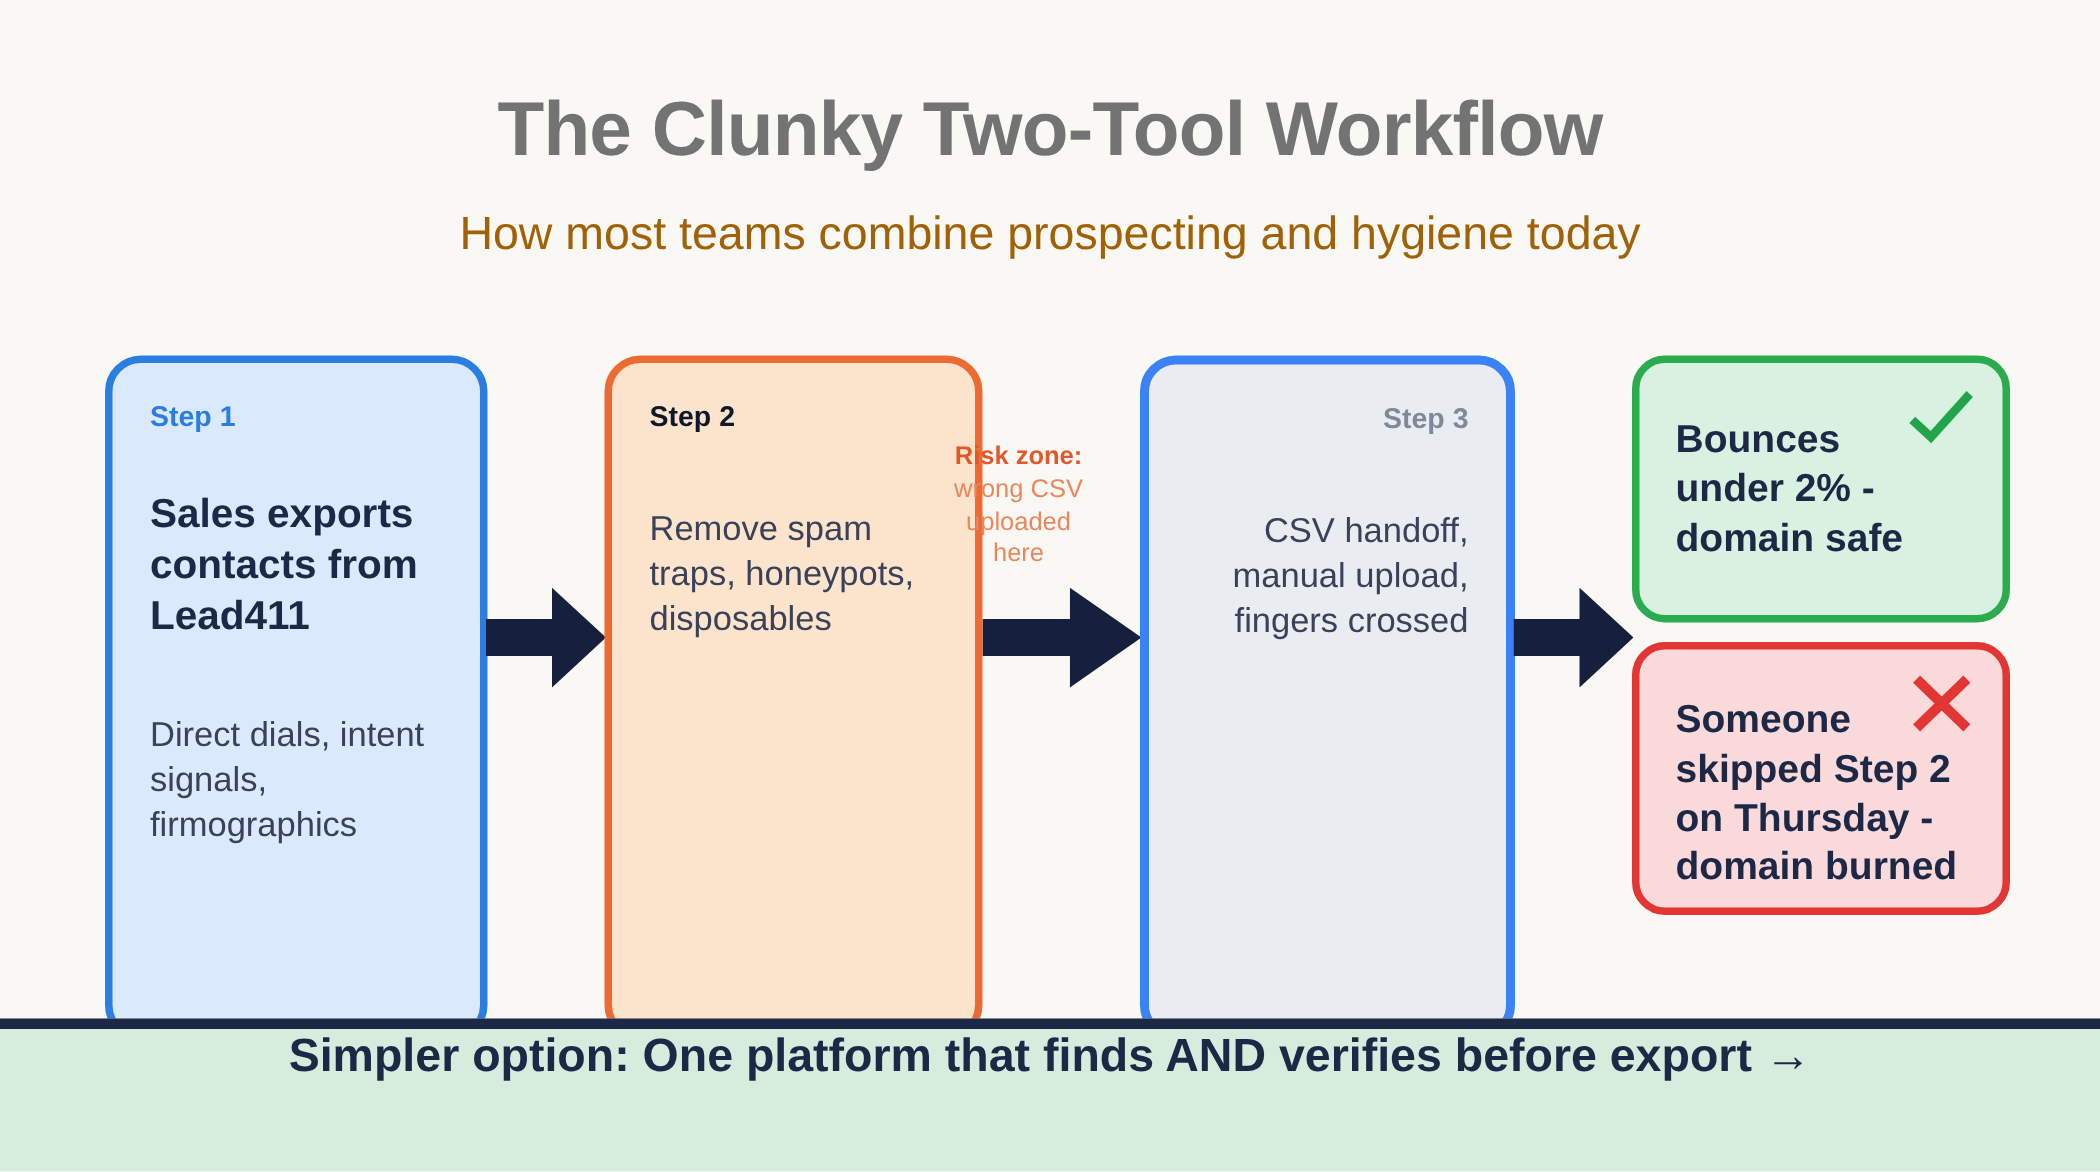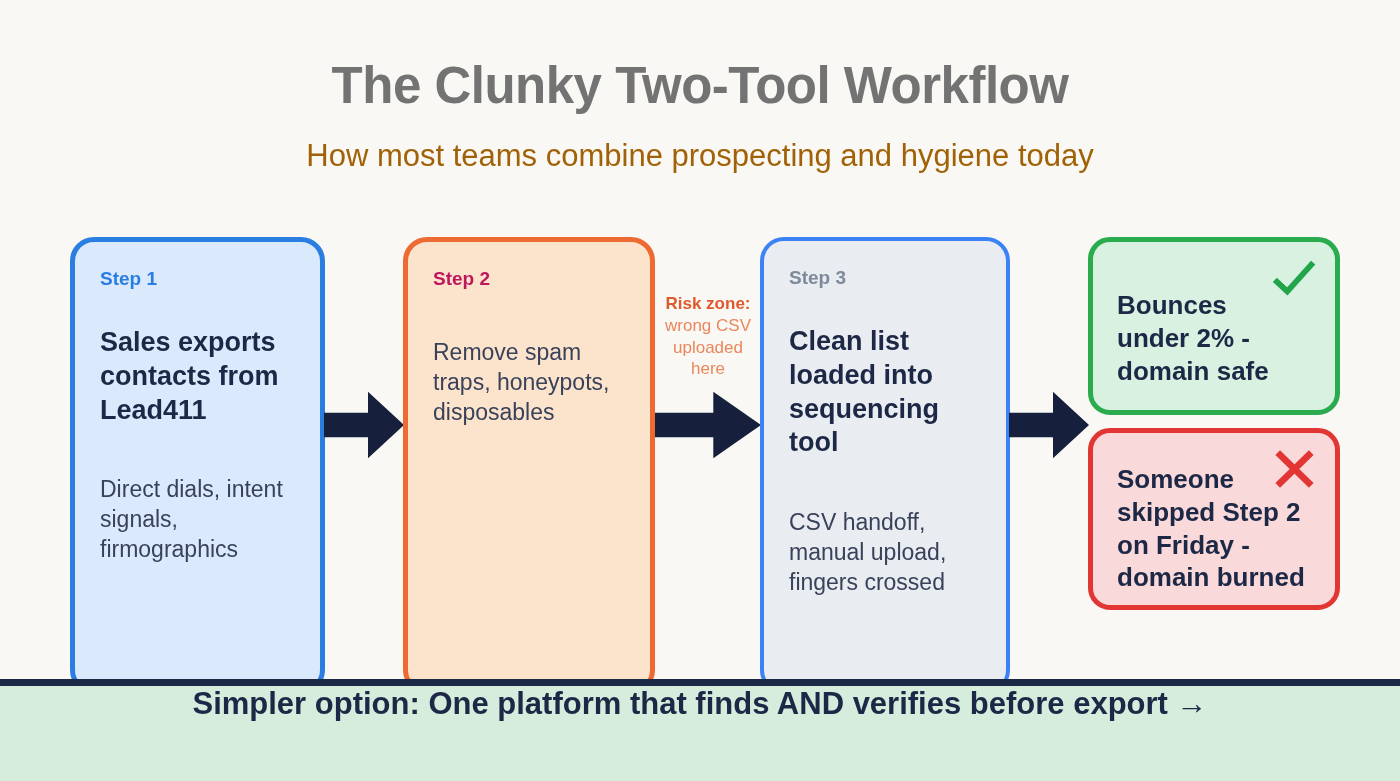--- a/index.html
+++ b/index.html
@@ -39,27 +39,27 @@
   }
   .card {
     position: absolute;
     box-sizing: border-box;
     border-radius: 24px;
     padding: 26px 25px;
   }
   .step-card { top: 237px; height: 457px; }
   .step-1 { left: 70px;  width: 255px; border: 5px solid #2a7de1; background: #daeafc; }
   .step-2 { left: 403px; width: 252px; border: 5px solid #ee6a33; background: #fce4cc; }
-  .step-3 { left: 760px; width: 250px; border: 4px solid #3b82f6; background: #e9ecf1; }
+  .step-3 { left: 760px; width: 250px; border: 6px solid #3b82f6; background: #e9ecf1; text-align: right; }
   .step-label {
     font-size: 19px;
     font-weight: 700;
   }
   .step-1 .step-label { color: #2a7de1; }
-  .step-2 .step-label { color: #be185d; }
+  .step-2 .step-label { color: #0f172a; }
   .step-3 .step-label { color: #7e8a99; }
   .step-heading {
     margin-top: 36px;
     font-size: 27px;
     font-weight: 700;
     line-height: 1.25;
     color: #1c2845;
   }
   .step-detail {
     margin-top: 48px;
@@ -74,42 +74,42 @@
     border-radius: 22px;
     padding: 24px 24px;
   }
   .outcome-good { top: 237px; height: 178px; border: 5px solid #2aab4e; background: #d8f1e0; }
   .outcome-bad  { top: 428px; height: 182px; border: 5px solid #e23634; background: #f9d9da; }
   .outcome-heading {
     font-size: 26px;
     font-weight: 700;
     line-height: 1.26;
     color: #1c2845;
-    margin-top: 23px;
+    margin-top: 10px;
     max-width: 175px;
   }
   .outcome-bad .outcome-heading { margin-top: 6px; max-width: 200px; }
   .corner-icon {
     position: absolute;
     top: 16px;
     right: 18px;
     width: 46px;
     height: 40px;
   }
   .flow-arrow {
     position: absolute;
     top: 387px;
     height: 76px;
   }
   .arrow-1 { left: 324px;  width: 80px;  }
   .arrow-2 { left: 655px;  width: 106px; }
   .arrow-3 { left: 1009px; width: 80px;  }
   .risk-note {
     position: absolute;
-    left: 650px;
+    left: 621px;
     top: 293px;
     width: 116px;
     text-align: center;
     font-size: 17px;
     line-height: 1.28;
   }
   .risk-label { font-weight: 700; color: #e0592c; }
   .risk-line  { font-weight: 400; color: #ea875c; }
   .footer-banner {
     position: absolute;
@@ -157,39 +157,38 @@
     <div class="risk-line">uploaded</div>
     <div class="risk-line">here</div>
   </div>
 
   <svg class="flow-arrow arrow-2" viewBox="0 0 100 80" preserveAspectRatio="none">
     <polygon points="0,27 55,27 55,5 100,40 55,75 55,53 0,53" fill="#16203c"></polygon>
   </svg>
 
   <div class="card step-card step-3">
     <div class="step-label">Step 3</div>
-    <div class="step-heading">Clean list loaded into sequencing tool</div>
     <div class="step-detail">CSV handoff, manual upload, fingers crossed</div>
   </div>
 
   <svg class="flow-arrow arrow-3" viewBox="0 0 100 80" preserveAspectRatio="none">
     <polygon points="0,27 55,27 55,5 100,40 55,75 55,53 0,53" fill="#16203c"></polygon>
   </svg>
 
   <div class="card outcome-card outcome-good">
     <svg class="corner-icon" viewBox="0 0 48 40">
       <path d="M4 22 L17 34 L44 4" fill="none" stroke="#22a44b" stroke-width="6" stroke-linecap="butt"></path>
     </svg>
     <div class="outcome-heading">Bounces under 2% - domain safe</div>
   </div>
 
   <div class="card outcome-card outcome-bad">
     <svg class="corner-icon" viewBox="0 0 48 40">
       <path d="M7 3 L42 37 M42 3 L7 37" fill="none" stroke="#e23634" stroke-width="7" stroke-linecap="butt"></path>
     </svg>
-    <div class="outcome-heading">Someone skipped Step 2 on Friday - domain burned</div>
+    <div class="outcome-heading">Someone skipped Step 2 on Thursday - domain burned</div>
   </div>
 
   <div class="footer-banner">
     <div class="footer-text">Simpler option: One platform that finds AND verifies before export →</div>
   </div>
 
 </div>
 
 </body></html>

